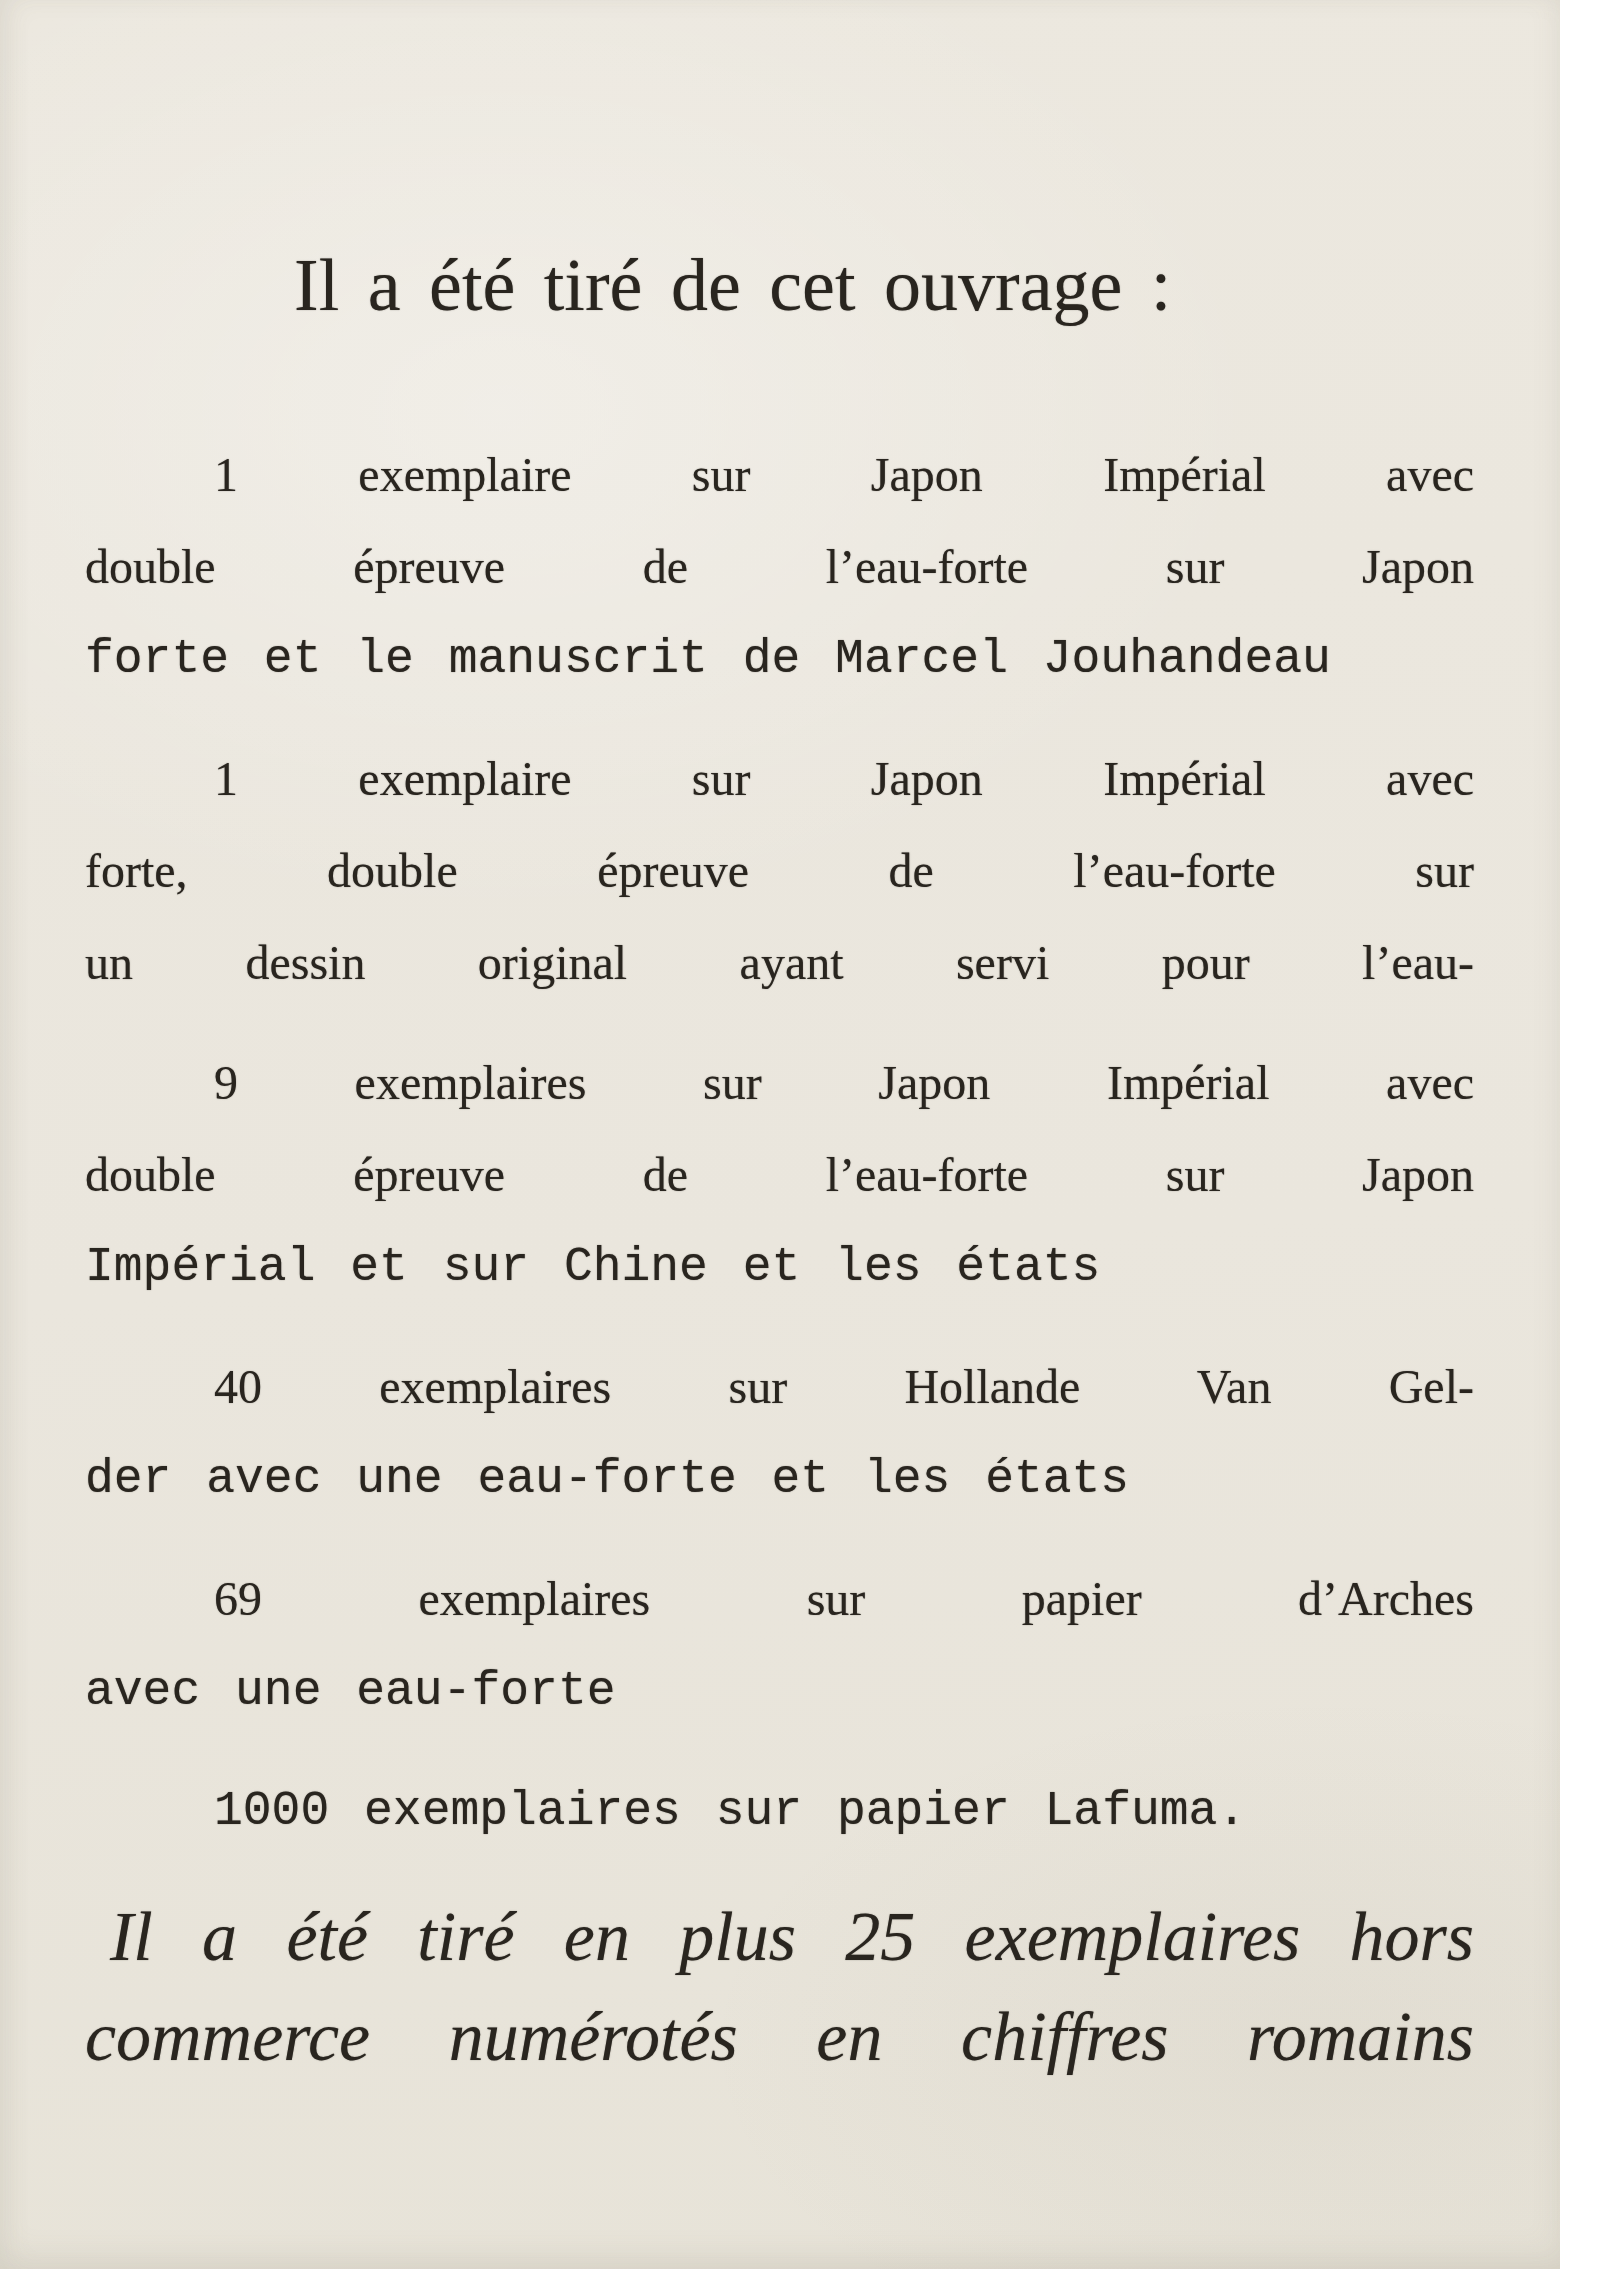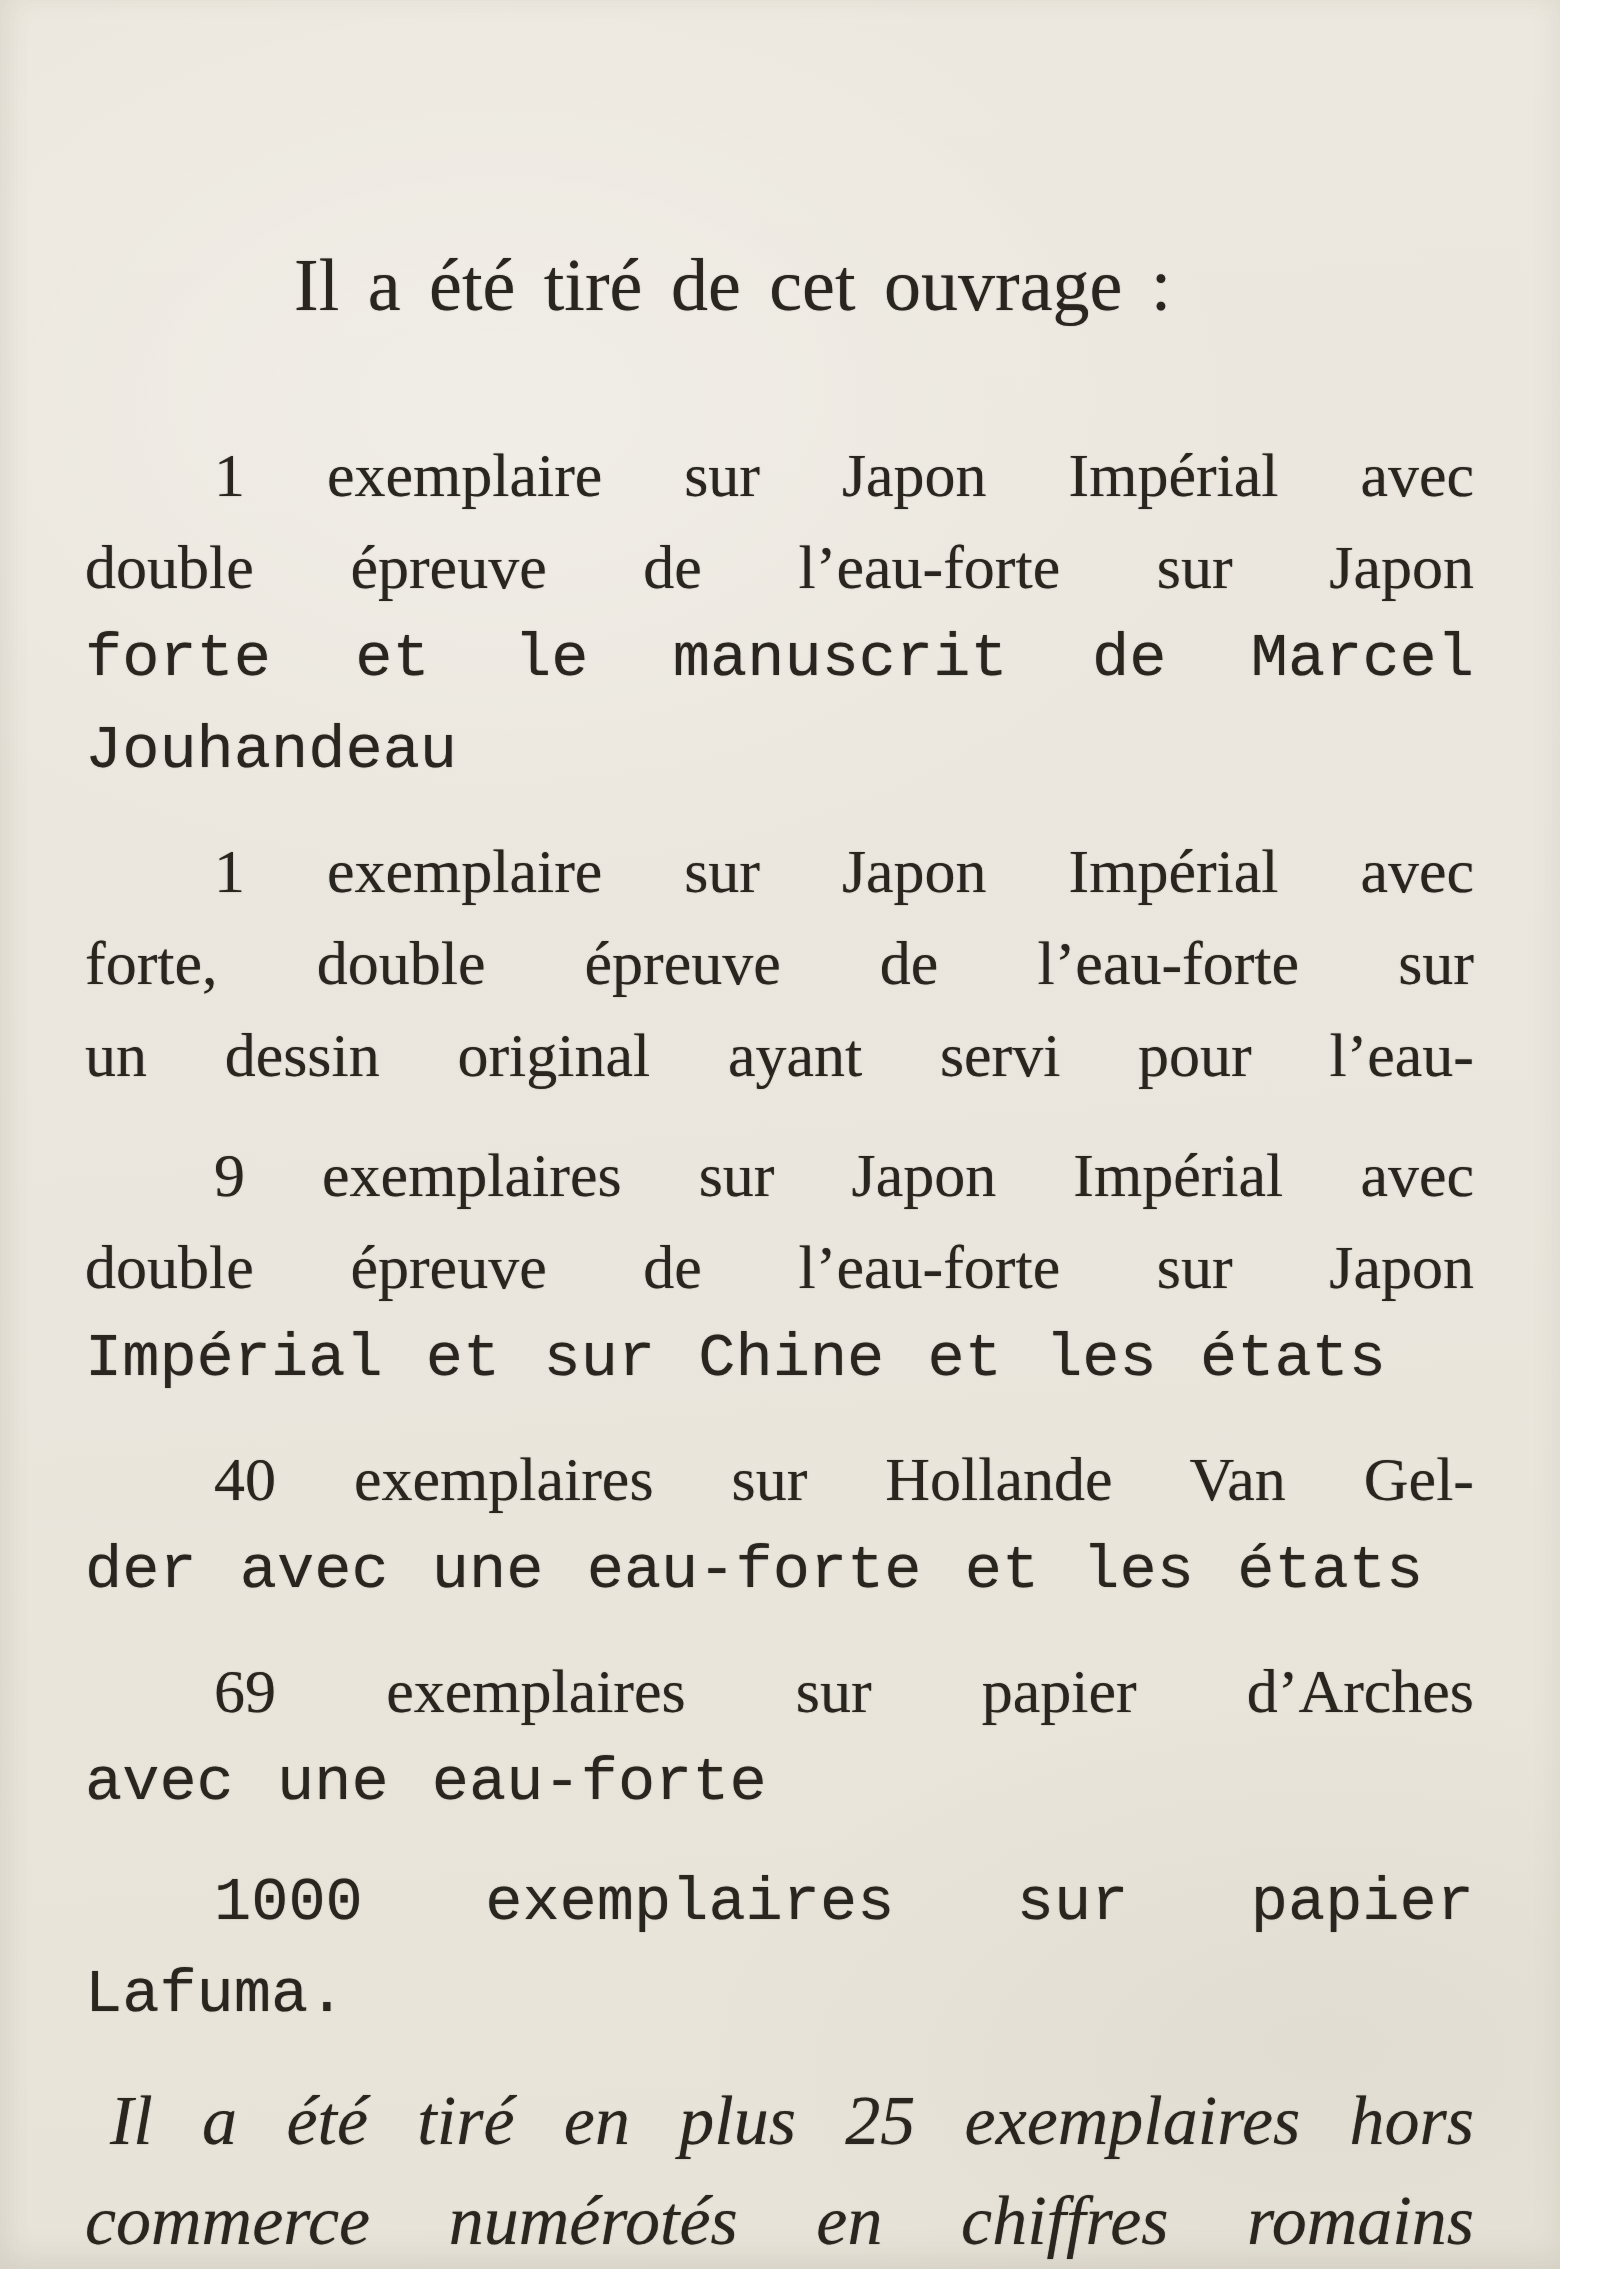--- a/index.html
+++ b/index.html
@@ -25,21 +25,21 @@
     font-size: 74px;
     line-height: 92px;
     margin-left: 209px;
     margin-bottom: 98px;
     word-spacing: 10px;
     text-shadow: 0 0 1.2px rgba(42,38,31,0.55);
     white-space: nowrap;
   }
   .para {
     margin: 0 0 28px 0;
-    font-size: 62px;
+    font-size: 48px;
     line-height: 92px;
     word-spacing: 6px;
     text-shadow: 0 0 1.2px rgba(42,38,31,0.55);
   }
   .line {
     text-align: justify;
     text-align-last: justify;
     text-justify: inter-word;
   }
   .line.first {

